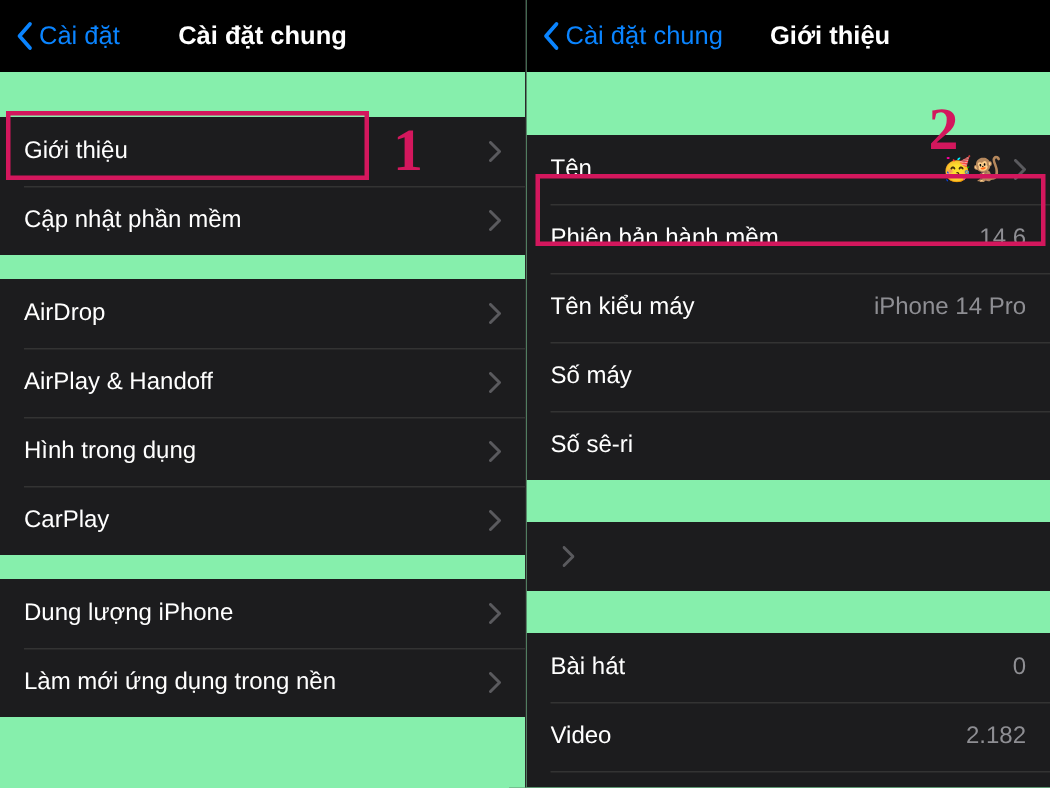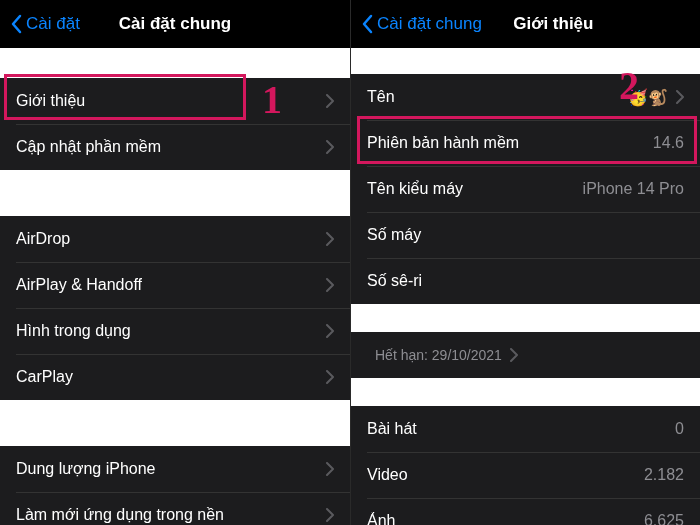--- a/index.html
+++ b/index.html
@@ -7,21 +7,21 @@
     width: 700px;
     height: 525px;
     background: #3a3a3a;
     font-family: -apple-system, "Helvetica Neue", Arial, sans-serif;
     display: flex;
     overflow: hidden;
   }
   .pane {
     width: 350px;
     height: 525px;
-    background: #ffffff;
+    background: #86efac;
     position: relative;
     display: flex;
     flex-direction: column;
     overflow: hidden;
   }
   .pane + .pane { border-left: 1px solid #2a2a2a; }
   .header {
     height: 48px;
     display: flex;
     align-items: center;
@@ -40,21 +40,21 @@
   .title {
     position: absolute;
     left: 50%;
     transform: translateX(-50%);
     color: #fff;
     font-size: 17px;
     font-weight: 600;
     white-space: nowrap;
   }
   .content { flex: 1; overflow: hidden; }
-  .group { margin-top: 46px; }
+  .group { margin-top: 16px; }
   .group.first { margin-top: 30px; }
   .group.tight { margin-top: 28px; }
   .row {
     background: #1c1c1e;
     height: 46px;
     display: flex;
     align-items: center;
     padding: 0 16px;
     color: #fff;
     font-size: 16px;
@@ -187,21 +187,21 @@
     <div class="back">
       <svg viewBox="0 0 12 20">
           <path d="M10 2 L3 10 L10 18" stroke="#0a84ff" stroke-width="2.5" fill="none" stroke-linecap="round" stroke-linejoin="round"></path>
         </svg>
       <span>Cài đặt chung</span>
     </div>
     <div class="title" style="left:58%;">Giới thiệu</div>
   </div>
   <div class="content">
 
-    <div class="group first" style="margin-top:26px;">
+    <div class="group first" style="margin-top:42px;">
       <div class="row">
         <span class="label">Tên</span>
         <span class="value emoji">🥳🐒</span>
         <span class="chev">
             <svg viewBox="0 0 8 14">
               <path d="M1 1 L7 7 L1 13" stroke="#5a5a5e" stroke-width="2" fill="none" stroke-linecap="round" stroke-linejoin="round"></path>
             </svg>
           </span>
       </div>
       <div class="row">
@@ -217,21 +217,20 @@
         <span class="value"></span>
       </div>
       <div class="row">
         <span class="label">Số sê-ri</span>
         <span class="value"></span>
       </div>
     </div>
 
     <div class="group tight">
       <div class="row">
-        <span class="value" style="font-size:14px;">Hết hạn: 29/10/2021</span>
         <span class="chev">
             <svg viewBox="0 0 8 14">
               <path d="M1 1 L7 7 L1 13" stroke="#5a5a5e" stroke-width="2" fill="none" stroke-linecap="round" stroke-linejoin="round"></path>
             </svg>
           </span>
       </div>
     </div>
 
     <div class="group tight">
       <div class="row">

